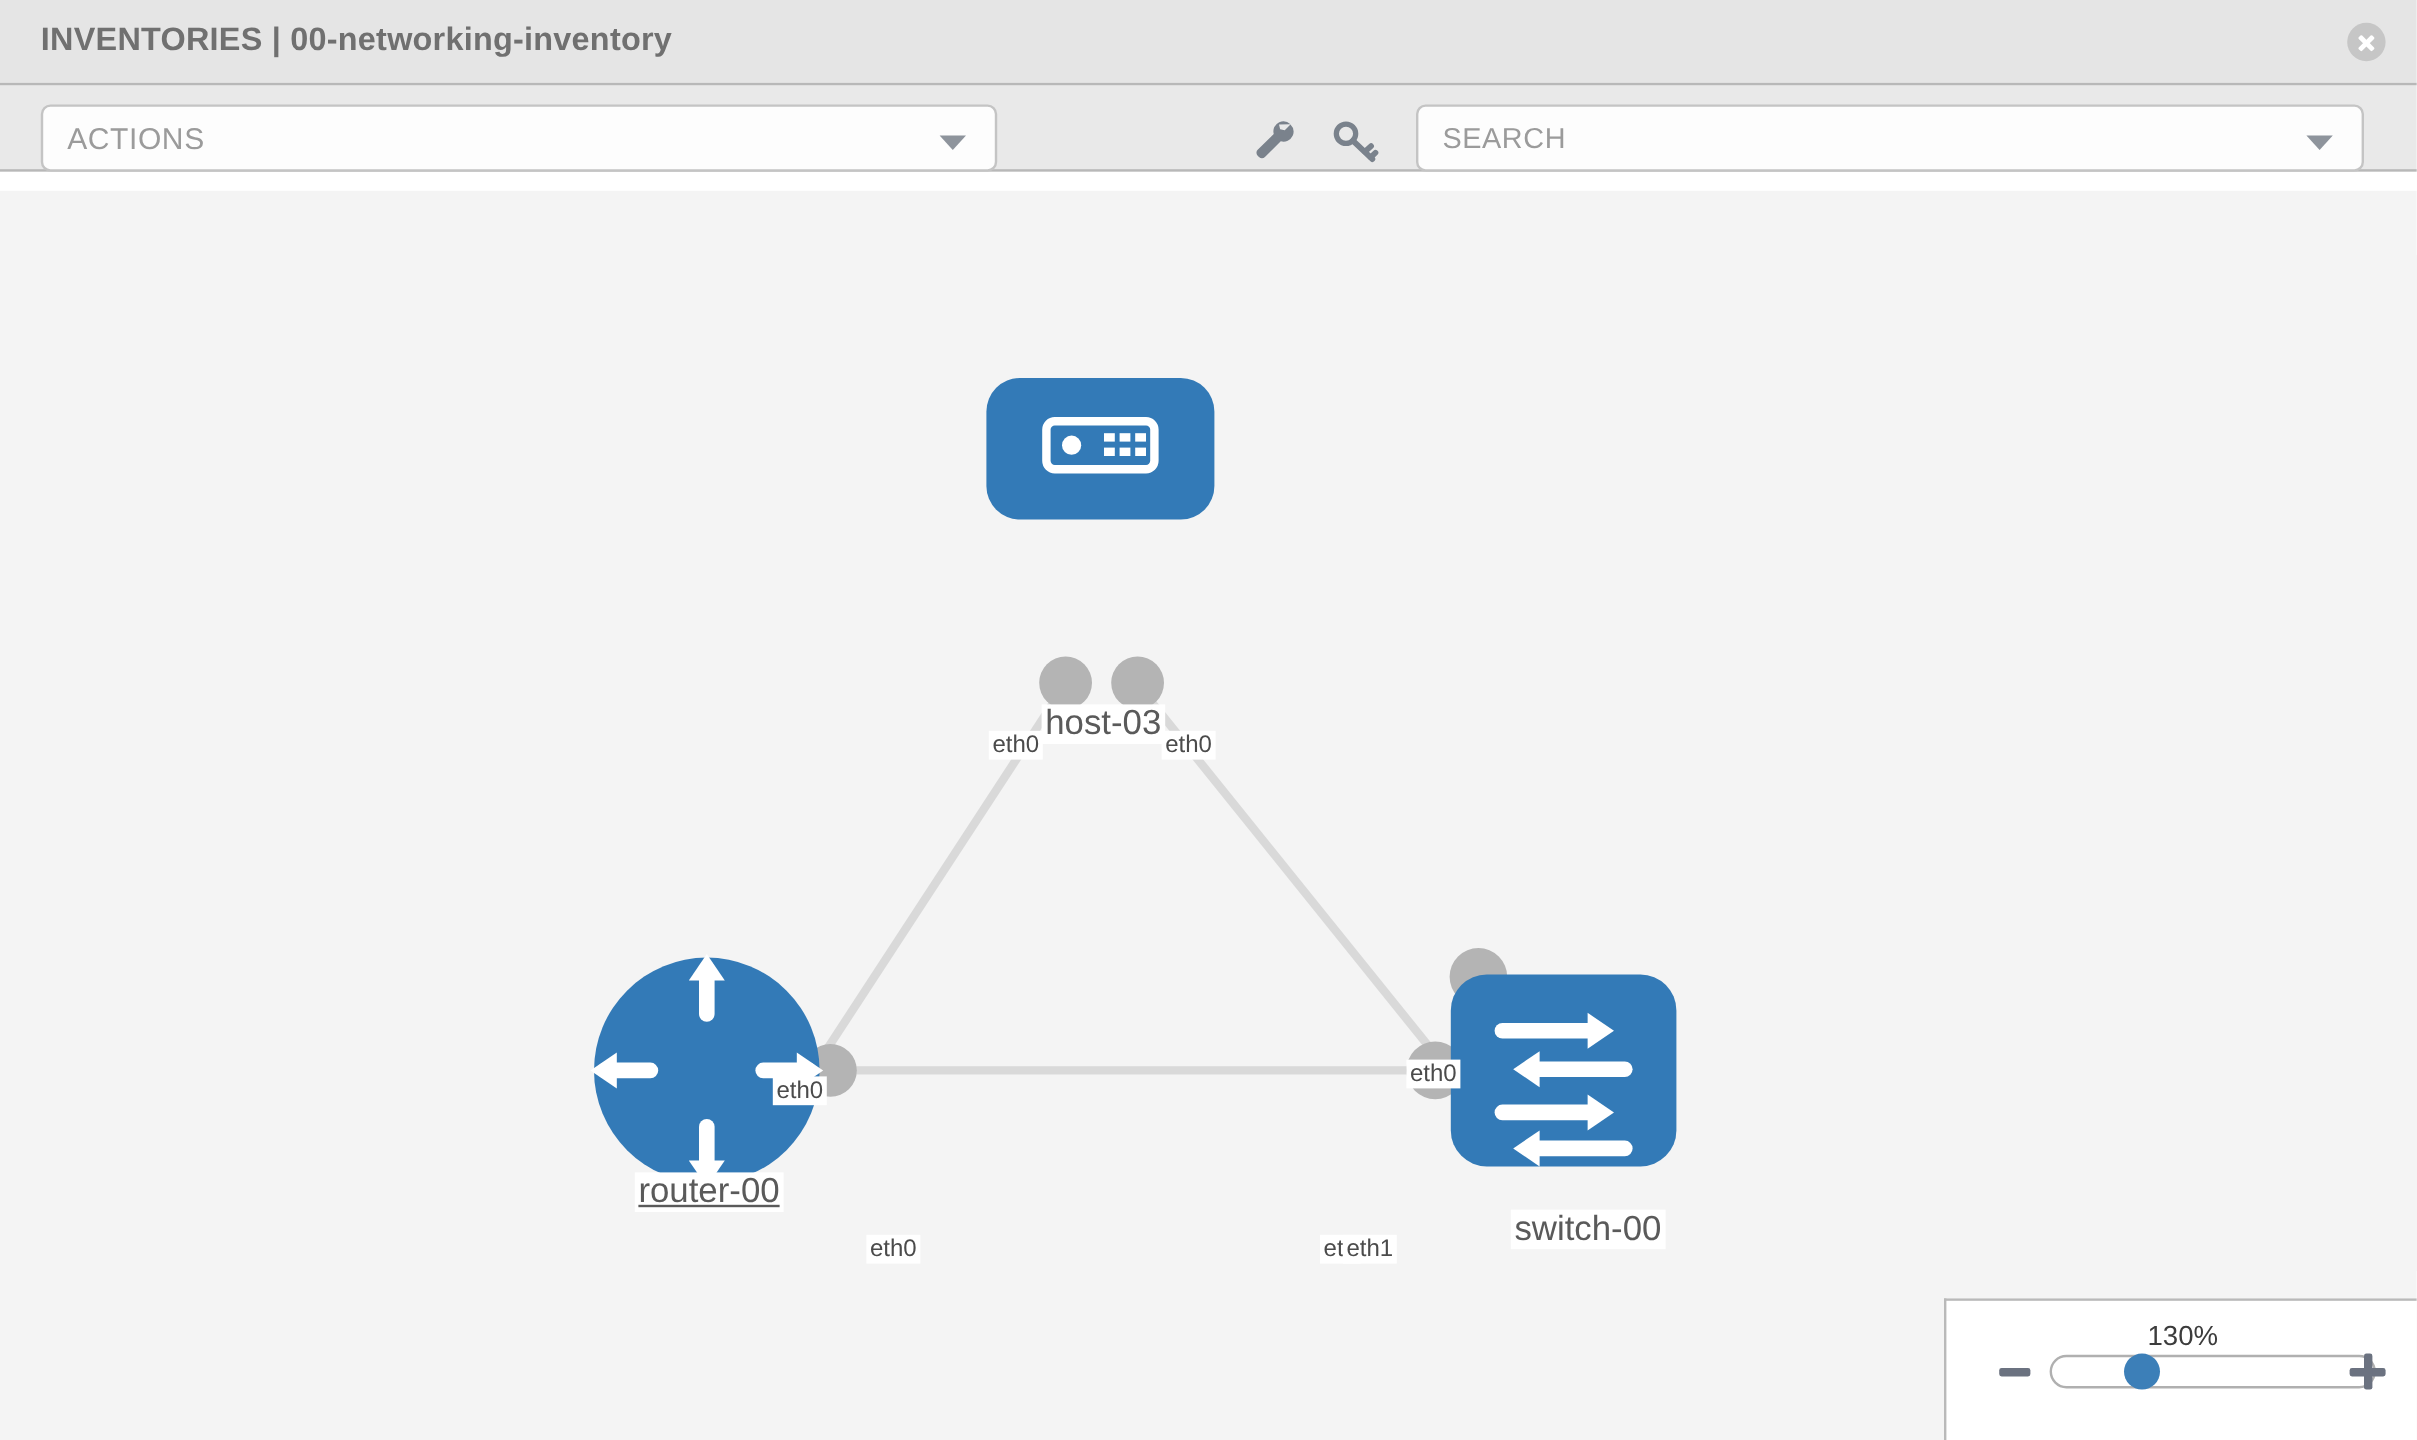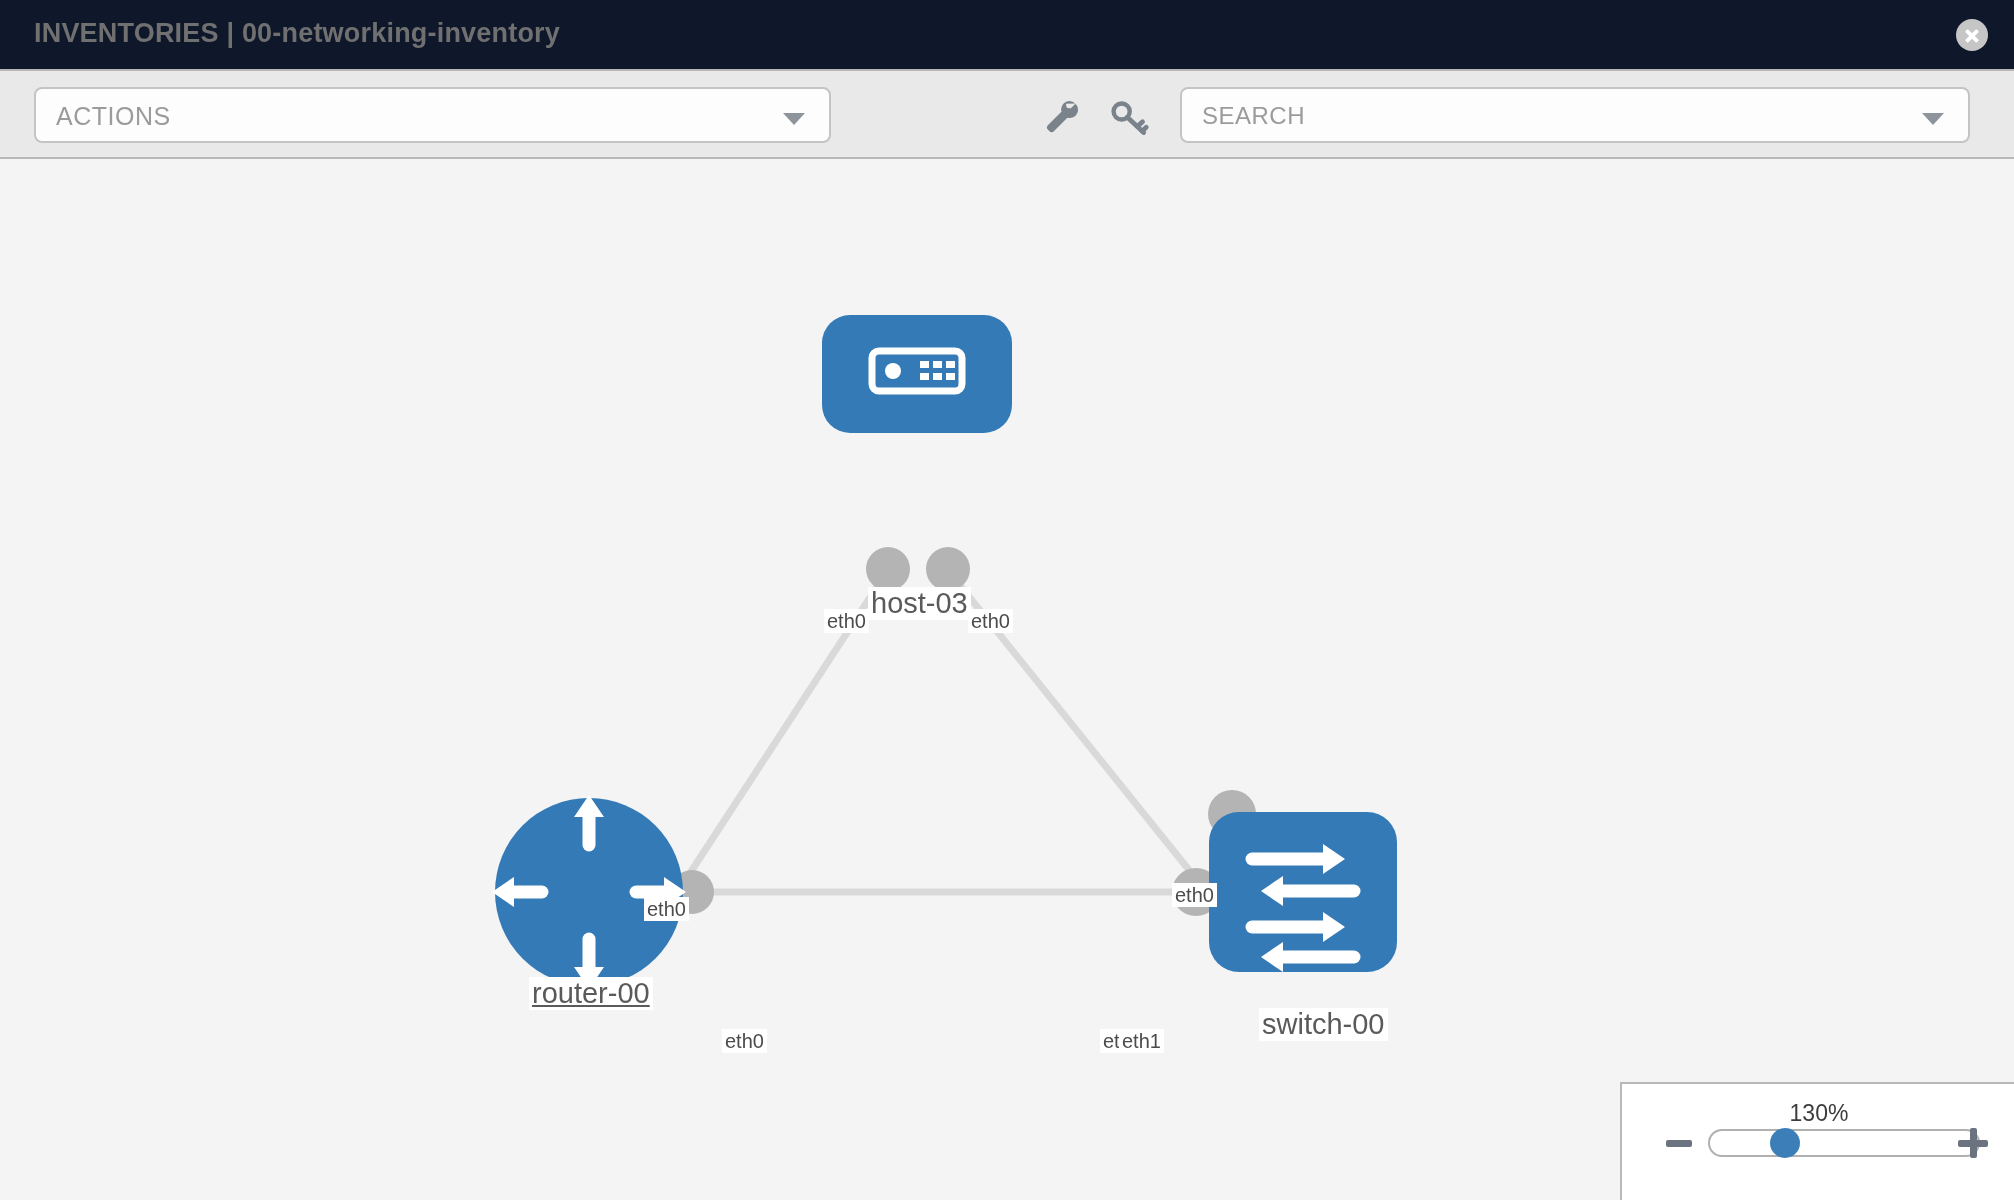--- a/index.html
+++ b/index.html
@@ -19,21 +19,21 @@
     height: 1200px;
     box-sizing: border-box;
   }
 
   
   .header {
     position: absolute;
     left: 0; top: 0;
     width: 2014px;
     height: 69px;
-    background: #0f172a;
+    background: #e5e5e5;
     box-sizing: border-box;
   }
   .header-title {
     position: absolute;
     left: 34px;
     top: 18px;
     font-size: 27px;
     font-weight: bold;
     color: #707070;
     letter-spacing: 0.2px;
@@ -61,21 +61,21 @@
     border-radius: 1px;
   }
   .close-btn::before { transform: rotate(45deg); }
   .close-btn::after  { transform: rotate(-45deg); }
 
   
   .toolbar {
     position: absolute;
     left: 0; top: 69px;
     width: 2014px;
-    height: 90px;
+    height: 74px;
     background: #e9e9e9;
     border-top: 2px solid #b8b8b8;
     border-bottom: 2px solid #b8b8b8;
     box-sizing: border-box;
     padding-left: 40px;
   }
   .actions-select {
     position: absolute;
     left: 34px;
     top: 16px;

